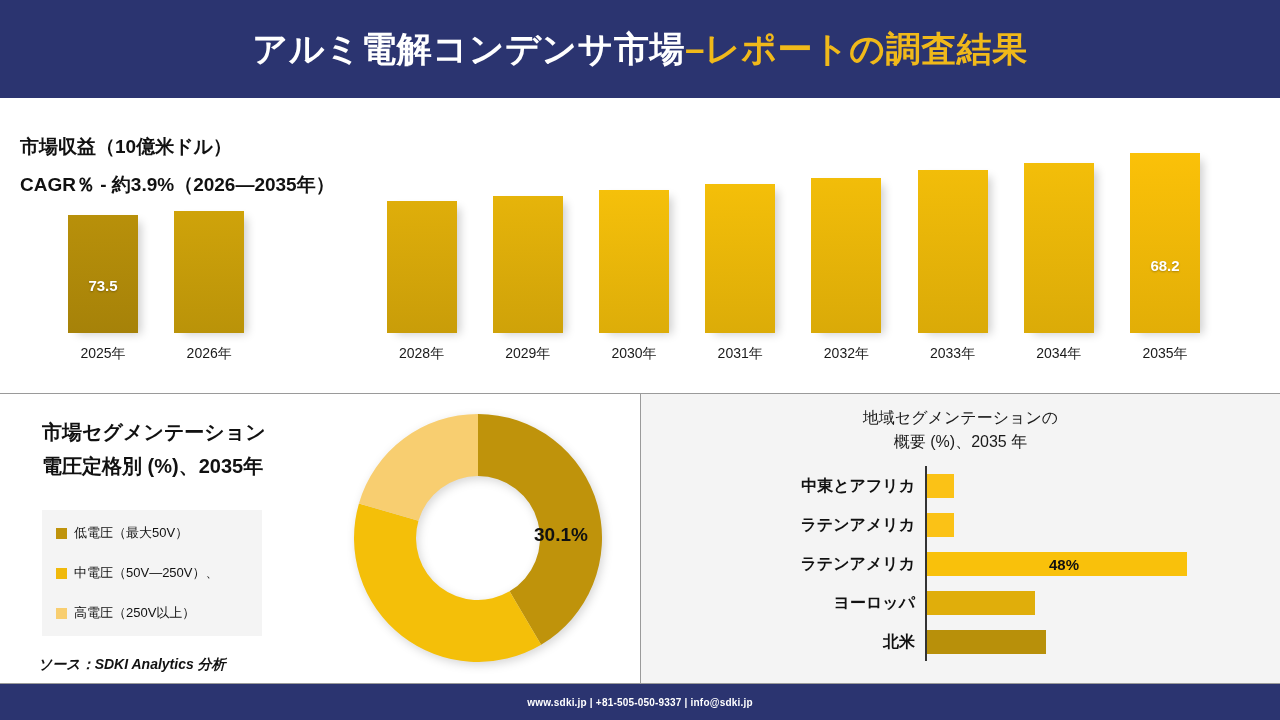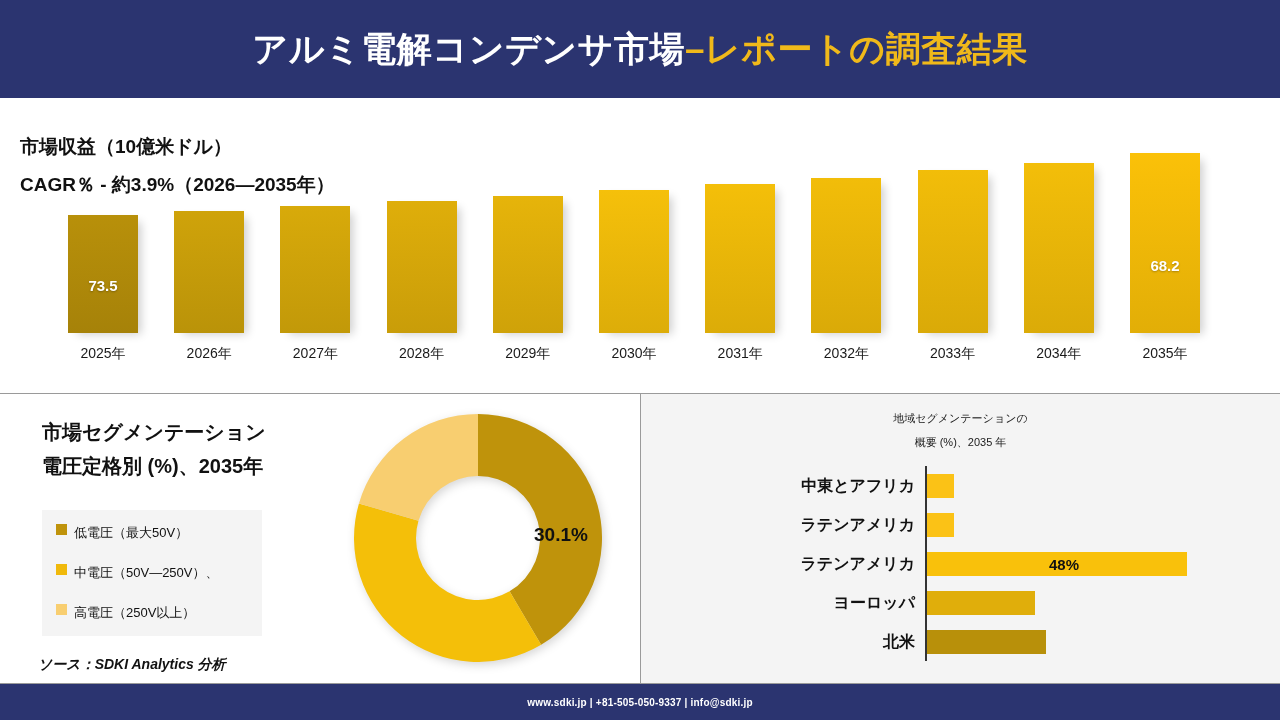--- a/index.html
+++ b/index.html
@@ -137,20 +137,21 @@
   .legend-box {
     position: absolute;
     left: 42px; top: 116px;
     width: 220px; height: 126px;
     background: #f4f4f4;
   }
   .legend-row {
     position: absolute;
     left: 14px;
     display: flex;
+    align-items: center;
     white-space: nowrap;
   }
   .legend-row.r0 { top: 14px; }
   .legend-row.r1 { top: 54px; }
   .legend-row.r2 { top: 94px; }
   .legend-swatch {
     width: 11px; height: 11px;
     margin-right: 7px;
     flex: 0 0 auto;
   }
@@ -189,21 +190,21 @@
     position: absolute;
     left: 641px; top: 394px;
     width: 639px; height: 289px;
     background: #f4f4f4;
   }
   .region-title {
     position: absolute;
     left: 0; top: 12px;
     width: 639px;
     text-align: center;
-    font-size: 11px;
+    font-size: 16px;
     color: #1a1a1a;
     line-height: 24px;
   }
   .region-plot {
     position: absolute;
     left: 0; top: 0;
     width: 639px; height: 289px;
   }
   .region-axis {
     position: absolute;
@@ -278,24 +279,20 @@
     <div class="bar-caption line2">CAGR％ - 約3.9%（2026―2035年）</div>
     <div class="bar-plot" id="bar-plot">
         <div class="bar-col" style="left: 68px; height: 190px;">
           <div class="bar-rect" style="height: 118px; background: linear-gradient(rgb(184, 144, 10) 0%, rgb(166, 130, 9) 100%);"></div>
           <div class="bar-value" style="bottom: 39px;">73.5</div>
           <div class="bar-xlabel">2025年</div>
         </div>
         <div class="bar-col" style="left: 174.2px; height: 190px;">
           <div class="bar-rect" style="height: 122px; background: linear-gradient(rgb(207, 163, 10) 0%, rgb(186, 147, 9) 100%);"></div>
           <div class="bar-xlabel">2026年</div>
-        </div>
-        <div class="bar-col" style="left: 280.4px; height: 190px;">
-          <div class="bar-rect" style="height: 127px; background: linear-gradient(rgb(216, 170, 10) 0%, rgb(194, 153, 9) 100%);"></div>
-          <div class="bar-xlabel">2027年</div>
         </div>
         <div class="bar-col" style="left: 386.6px; height: 190px;">
           <div class="bar-rect" style="height: 132px; background: linear-gradient(rgb(223, 174, 10) 0%, rgb(201, 157, 9) 100%);"></div>
           <div class="bar-xlabel">2028年</div>
         </div>
         <div class="bar-col" style="left: 492.8px; height: 190px;">
           <div class="bar-rect" style="height: 137px; background: linear-gradient(rgb(230, 180, 10) 0%, rgb(207, 162, 9) 100%);"></div>
           <div class="bar-xlabel">2029年</div>
         </div>
         <div class="bar-col" style="left: 599px; height: 190px;">

